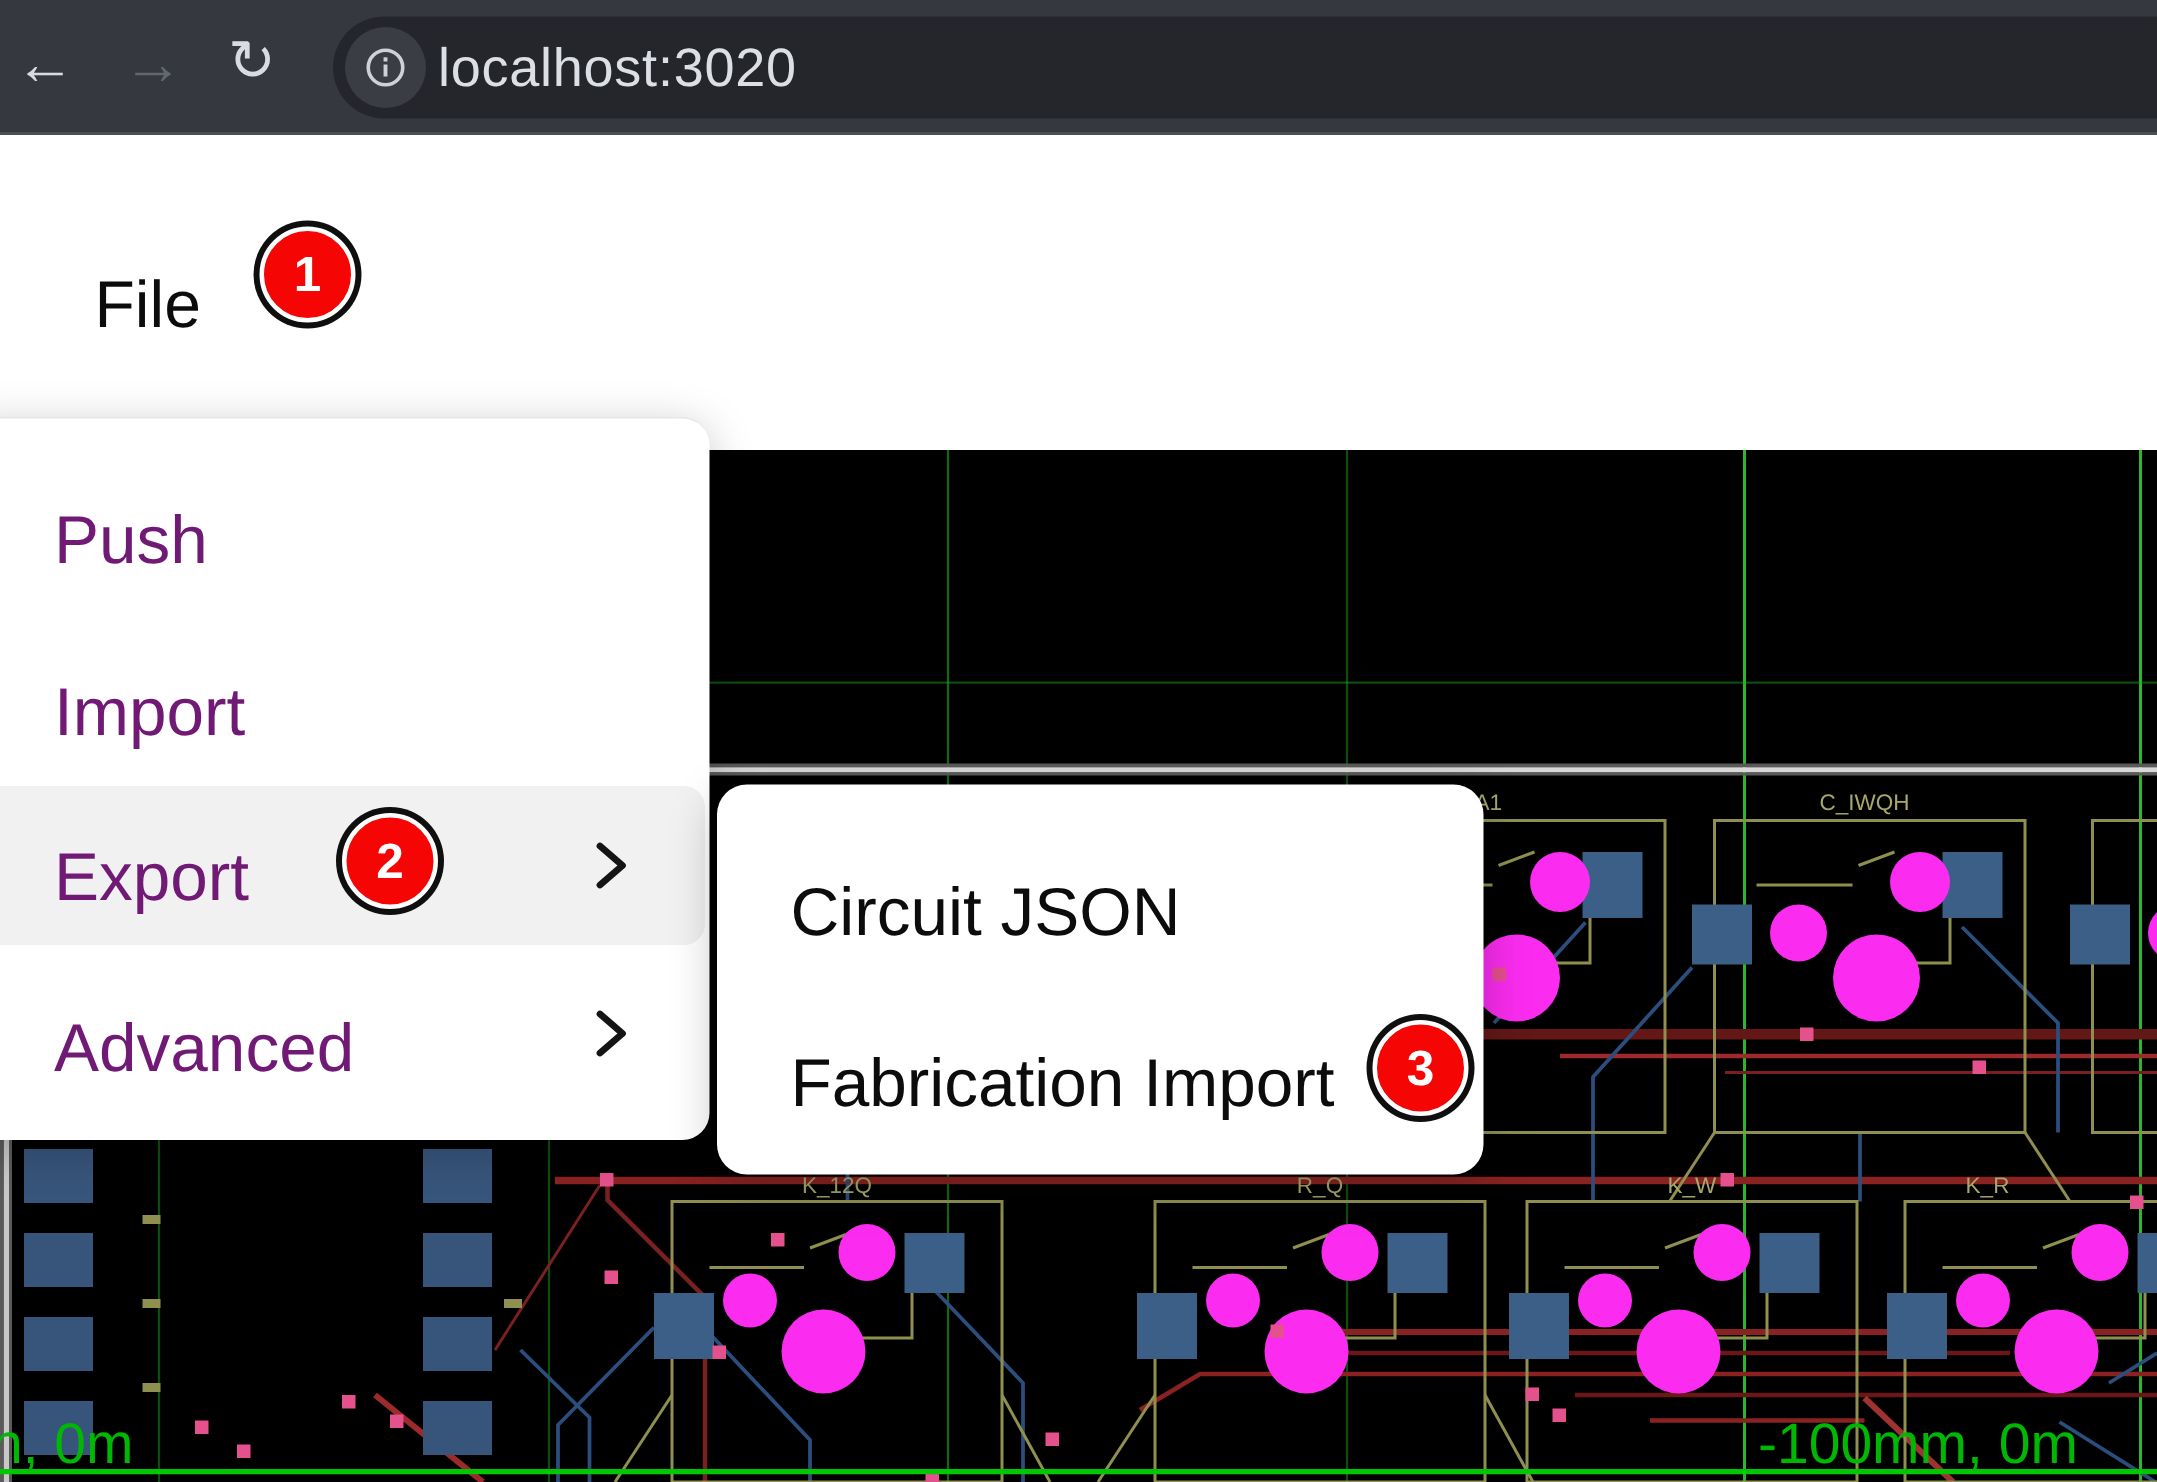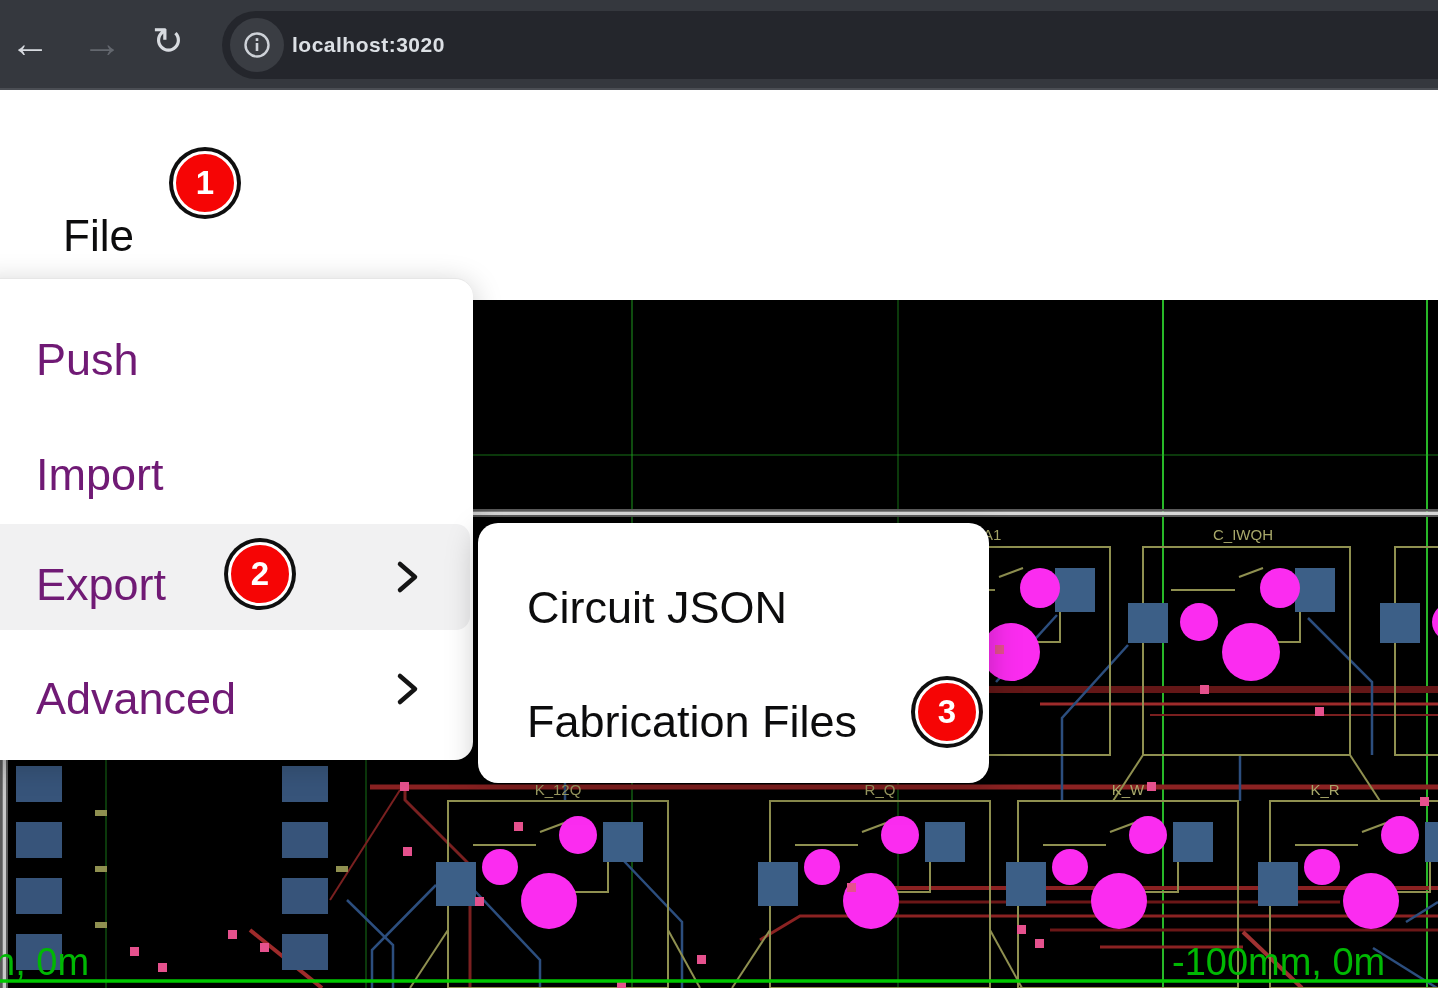--- a/index.html
+++ b/index.html
@@ -7,23 +7,23 @@
   .screen{
     position:relative;width:1438px;height:988px;overflow:hidden;
     background:#ffffff;font-family:"Liberation Sans",sans-serif;
   }
   
   .topbar{position:absolute;left:0;top:0;width:1438px;height:90px;background:#35383e;border-bottom:2px solid #4b4e54;z-index:50;}
   .nav-glyph{position:absolute;font-size:40px;line-height:40px;color:#d8dbe0;top:23px;cursor:default;}
   .nav-glyph.disabled{color:#63676e;}
   .url-pill{position:absolute;left:222px;top:11px;width:1240px;height:68px;background:#24262c;border-radius:34px 0 0 34px;}
   .info-chip{position:absolute;left:8px;top:7px;width:54px;height:54px;border-radius:50%;background:#3a3d43;display:flex;align-items:center;justify-content:center;}
-  .url-text{position:absolute;left:70px;top:19px;font-size:21px;line-height:30px;color:#dce0e5;letter-spacing:.5px;font-weight:bold;}
-  
-  .file-trigger{position:absolute;left:63px;top:182px;font-size:44px;line-height:44px;font-weight:500;color:#0c0c0d;z-index:5;cursor:default;margin-top:32px;}
+  .url-text{position:absolute;left:70px;top:19px;font-size:36px;line-height:30px;color:#dce0e5;letter-spacing:.5px;}
+  
+  .file-trigger{position:absolute;left:63px;top:182px;font-size:44px;line-height:44px;font-weight:500;color:#0c0c0d;z-index:5;cursor:default;}
   
   .pcb{position:absolute;left:0;top:300px;z-index:1;}
   
   .menu-panel{position:absolute;left:-24px;top:278px;width:497px;height:482px;background:#ffffff;border-radius:0 18px 18px 0;box-shadow:0 6px 30px rgba(0,0,0,.22);border-top:1px solid #e6e6e6;z-index:11;}
   .menu-highlight{position:absolute;left:-20px;top:524px;width:490px;height:106px;background:#f1f1f2;border-radius:14px;z-index:12;}
   .menu-item{position:absolute;font-size:45px;line-height:45px;color:#701a75;z-index:13;cursor:default;white-space:nowrap;}
   .chev{position:absolute;z-index:13;}
   .submenu-panel{position:absolute;left:478px;top:523px;width:511px;height:260px;background:#ffffff;border-radius:20px;box-shadow:0 8px 32px rgba(0,0,0,.25);z-index:15;}
   .submenu-item{position:absolute;font-size:45px;line-height:45px;color:#0c0c0d;z-index:16;cursor:default;white-space:nowrap;text-align:center;}
   
@@ -253,19 +253,19 @@
 
   <svg class="chev" style="left:394px;top:558px;" width="28" height="38" viewBox="0 0 28 38">
     <polyline points="6,6 21,19 6,32" fill="none" stroke="#141414" stroke-width="4.5" stroke-linecap="round" stroke-linejoin="round"></polyline>
   </svg>
   <svg class="chev" style="left:394px;top:670px;" width="28" height="38" viewBox="0 0 28 38">
     <polyline points="6,6 21,19 6,32" fill="none" stroke="#141414" stroke-width="4.5" stroke-linecap="round" stroke-linejoin="round"></polyline>
   </svg>
 
   <div class="submenu-panel"></div>
   <div class="submenu-item" style="left:527px;top:585px;">Circuit JSON</div>
-  <div class="submenu-item" style="left:527px;top:699px;">Fabrication Files</div>
+  <div class="submenu-item" style="left:527px;top:699px;">Fabrication Import</div>
 
   <div class="badge" style="left:173px;top:151px;">1</div>
   <div class="badge" style="left:228px;top:542px;">2</div>
   <div class="badge" style="left:915px;top:680px;">3</div>
 
 </div>
 
 </body></html>

